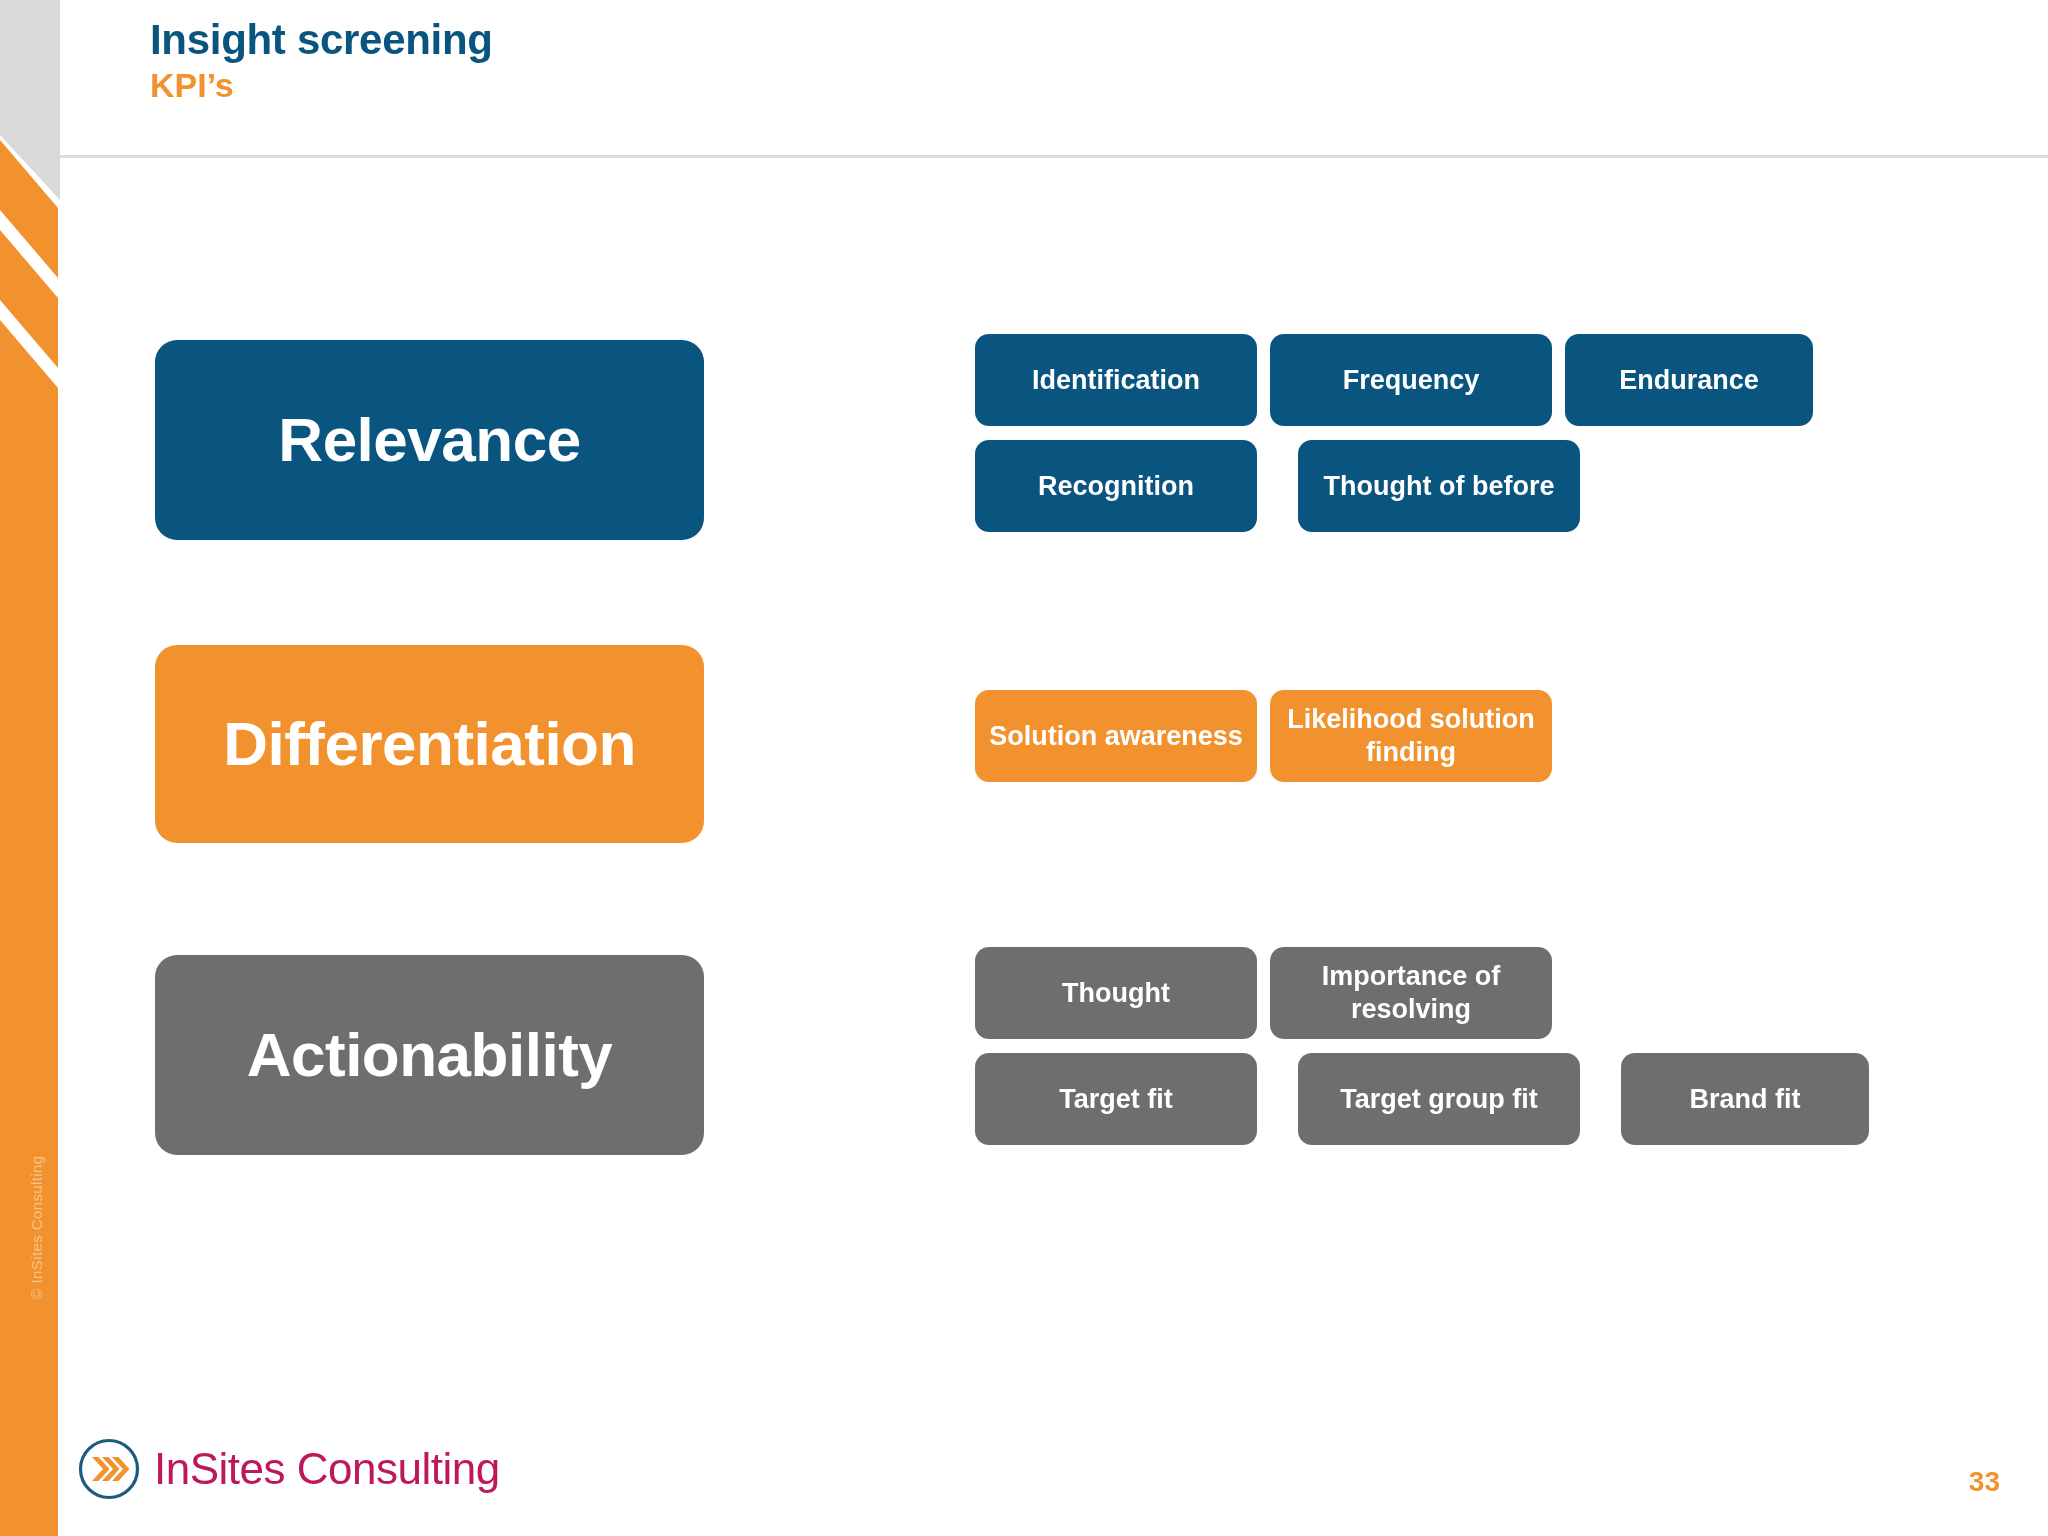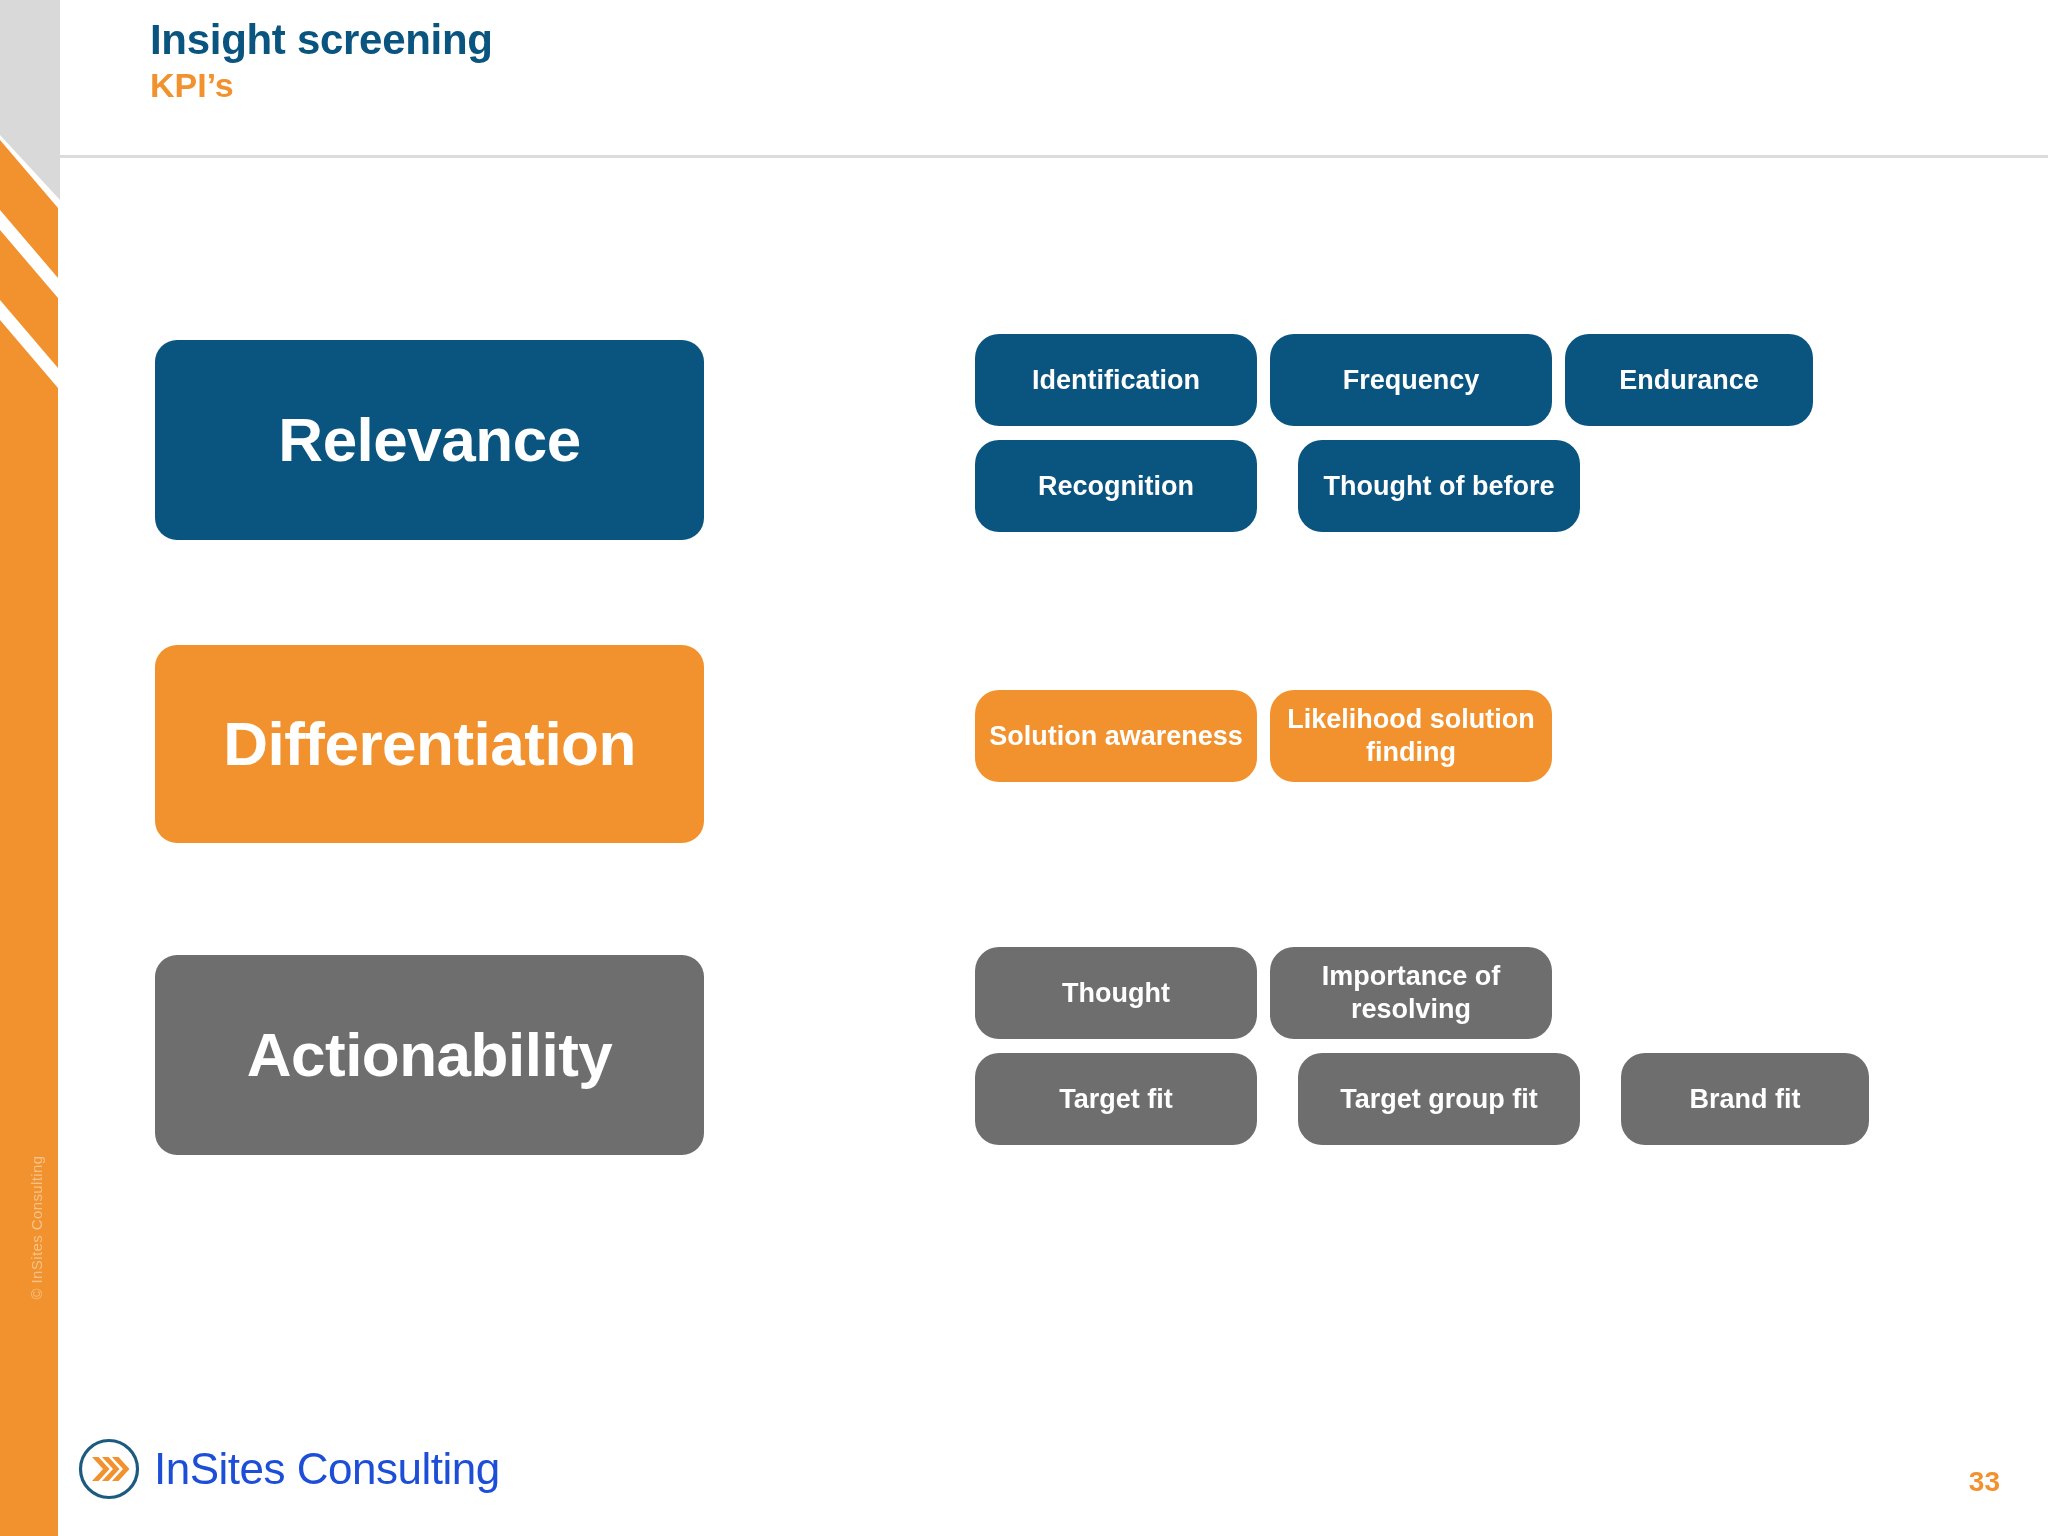--- a/index.html
+++ b/index.html
@@ -86,21 +86,21 @@
   .kpi-grid {
     position: absolute;
     left: 975px;
     top: 0;
   }
   .kpi-line {
     display: flex;
     align-items: flex-start;
   }
   .kpi-box {
-    border-radius: 24px;
+    border-radius: 14px;
     box-sizing: border-box;
     display: flex;
     align-items: center;
     justify-content: center;
     text-align: center;
     color: #ffffff;
     font-weight: bold;
     font-size: 27px;
     line-height: 1.22;
     padding: 4px 10px;
@@ -122,21 +122,21 @@
     position: absolute;
     left: 78px; bottom: 32px;
     display: flex;
     align-items: center;
     height: 70px;
   }
   #logo-mark { width: 62px; height: 62px; flex: 0 0 62px; }
   #logo-wordmark {
     margin-left: 14px;
     font-size: 44px;
-    color: #1d4ed8;
+    color: #be185d;
     letter-spacing: -0.5px;
     white-space: nowrap;
   }
   #page-number {
     position: absolute;
     right: 48px; bottom: 38px;
     font-size: 28px;
     font-weight: bold;
     color: #F2922E;
   }

